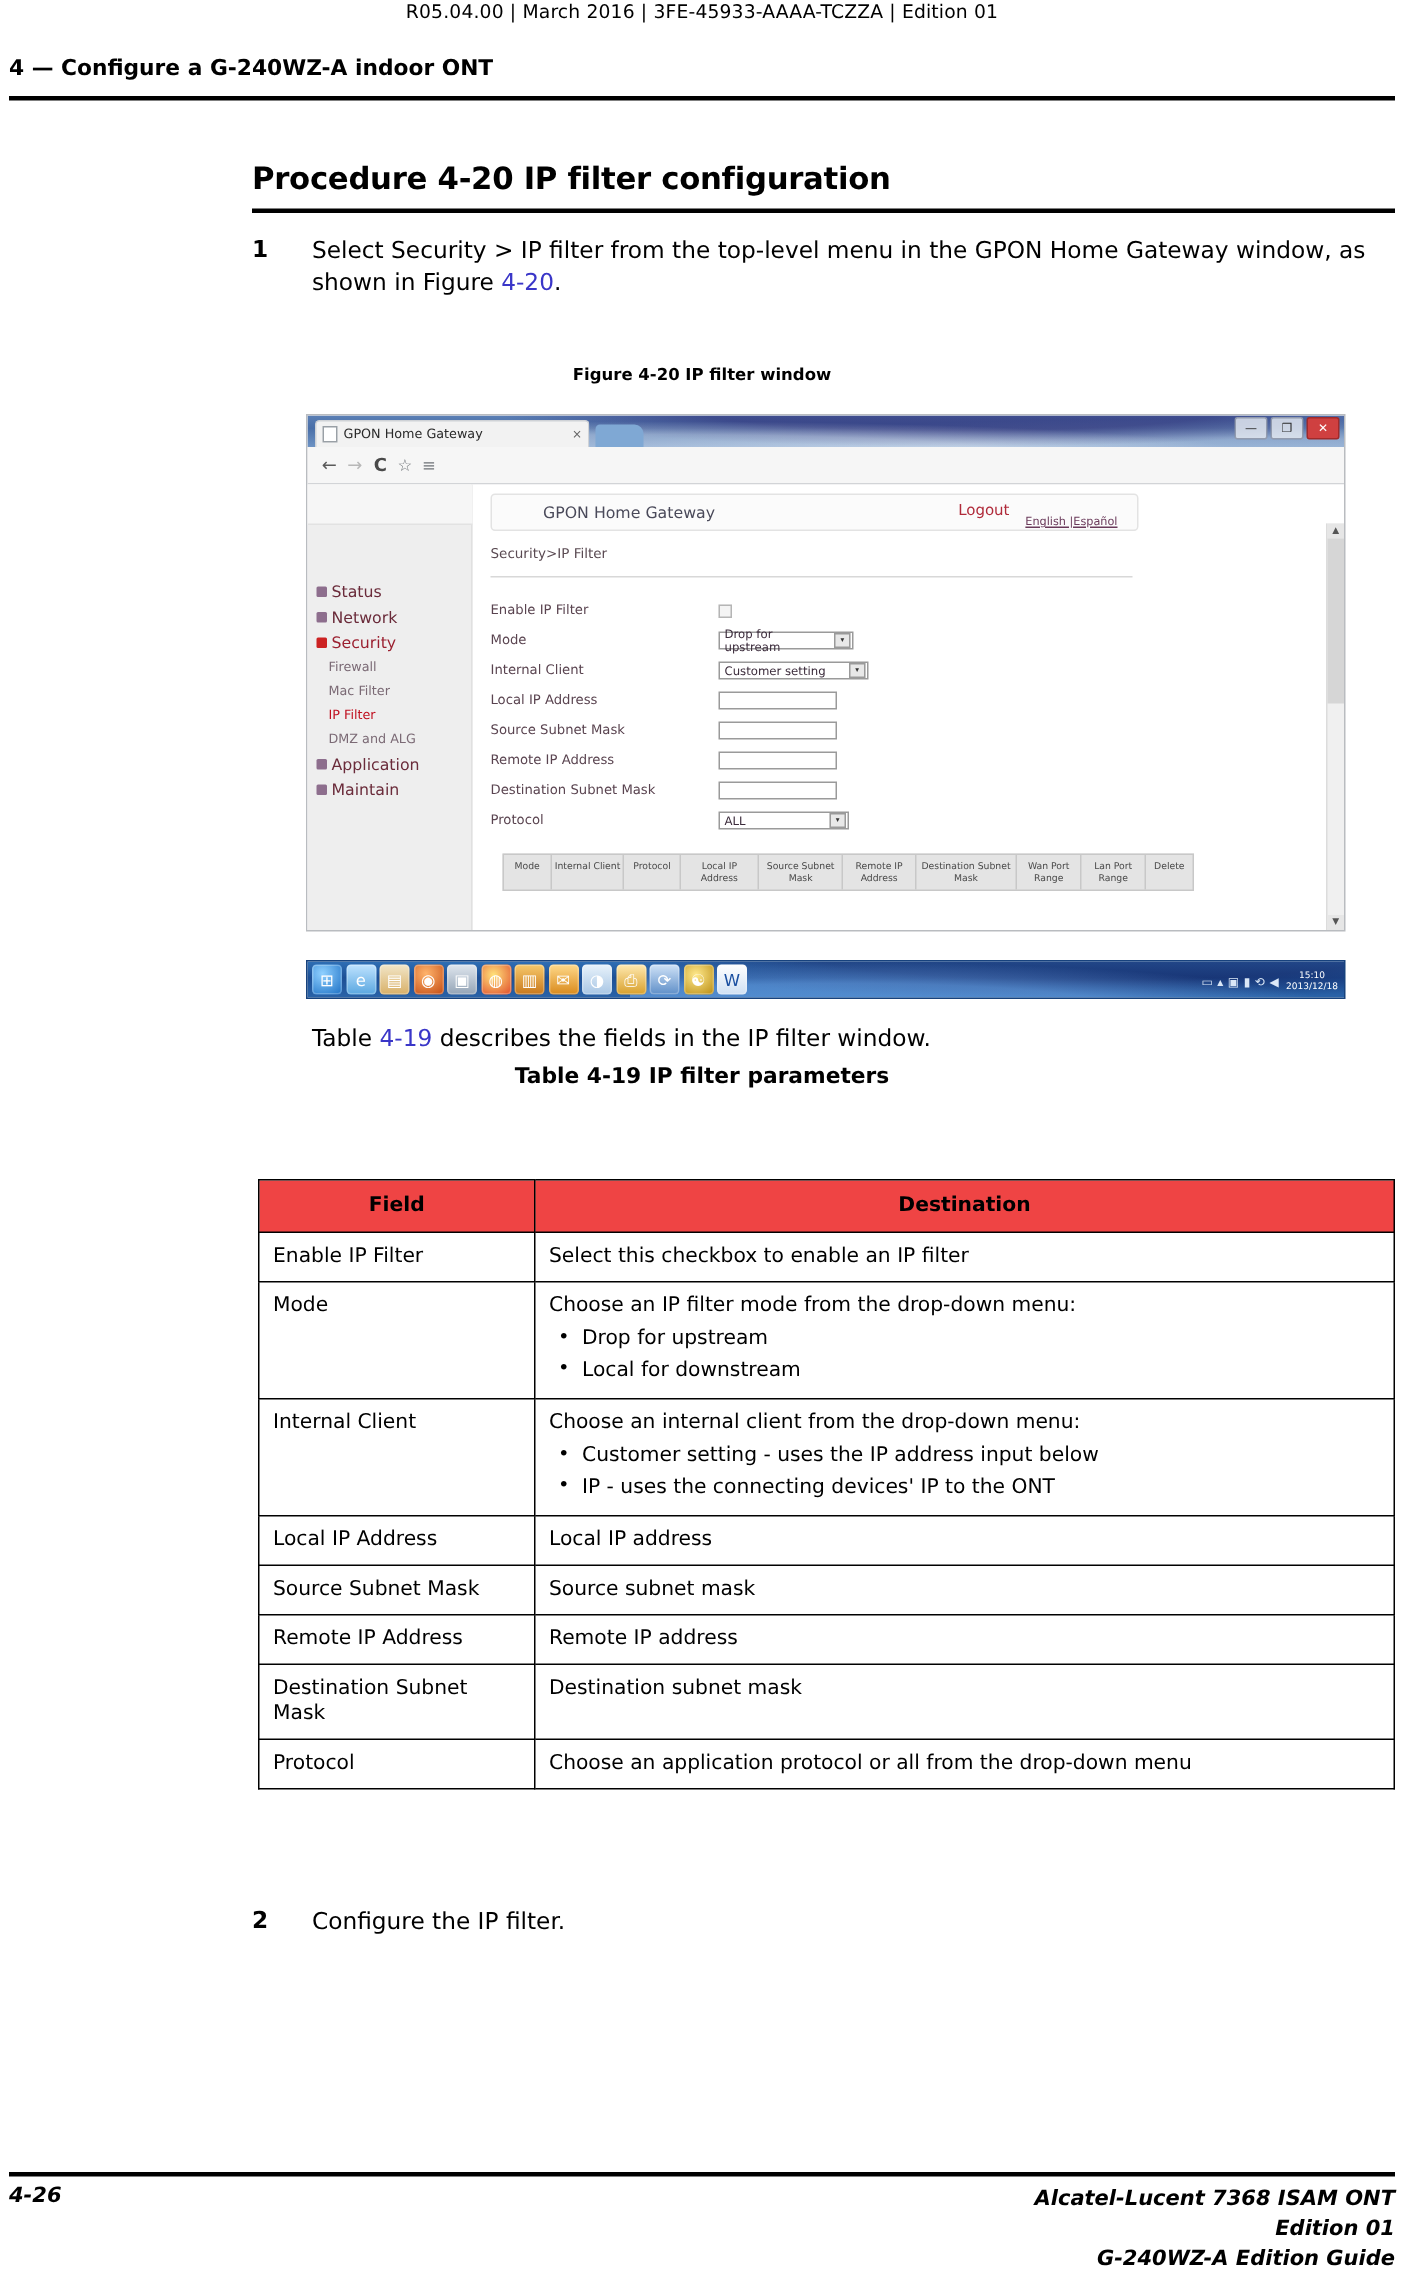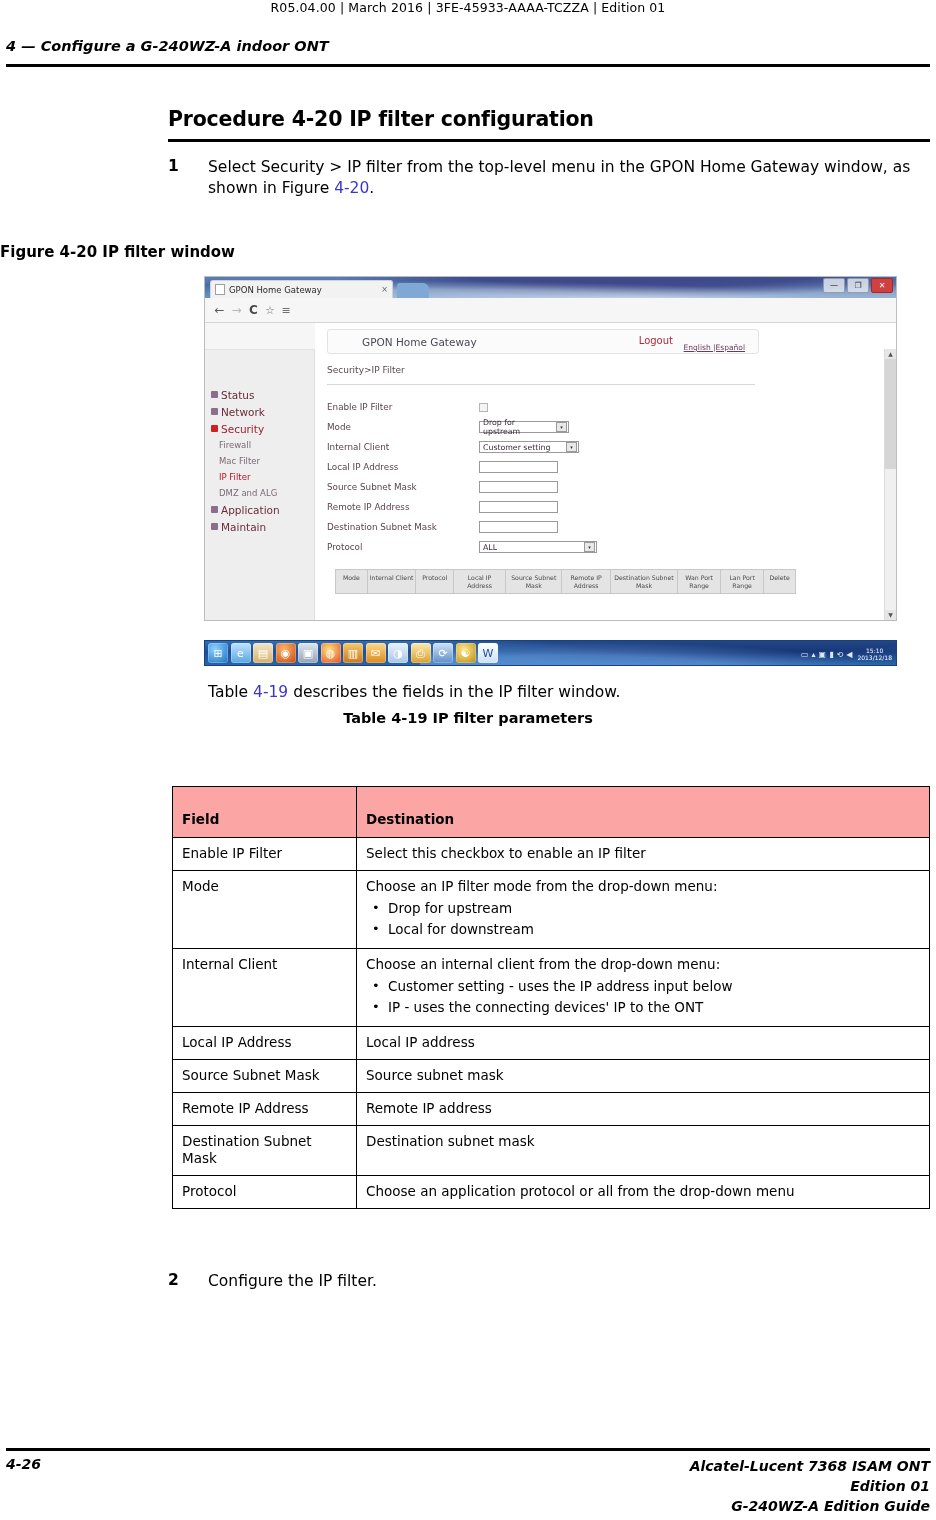--- a/index.html
+++ b/index.html
@@ -24,21 +24,20 @@
     width: 936px;
     text-align: center;
     font-size: 12.5px;
     letter-spacing: 0.1px;
   }
   .chapter-line {
     position: absolute;
     top: 38px;
     left: 6px;
     font-size: 14.5px;
-    font-style: italic;
     font-weight: 600;
   }
   .rule-top {
     position: absolute;
     top: 64px;
     left: 6px;
     width: 924px;
     height: 3px;
     background: #000;
   }
@@ -77,21 +76,22 @@
   .step2-body { top: 1271px; left: 208px; width: 718px; }
 
   .xref { color: #3a36c8; }
 
   
   .figure-caption {
     position: absolute;
     top: 243px;
     left: 0;
     width: 936px;
-    font-size: 15px;
+    text-align: center;
+    font-size: 11px;
     font-weight: bold;
   }
 
   .figure-frame {
     position: absolute;
     top: 276px;
     left: 204px;
     width: 693px;
     height: 392px;
   }
@@ -356,21 +356,21 @@
     margin: 0 1px 0 2px;
     background: #e8e8e8;
     border: 1px solid #9a9a9a;
     display: flex; align-items: center; justify-content: center;
     font-size: 5px;
     color: #333;
     box-sizing: border-box;
   }
   .fselect.w1 { width: 90px; }
   .fselect.w2 { width: 100px; }
-  .fselect.w3 { width: 118px; }
+  .fselect.w3 { width: 87px; }
   .finput {
     width: 79px; height: 12px;
     border: 1px solid #9a9a9a;
     background: #fff;
     box-sizing: border-box;
   }
 
   .rtable {
     margin-top: 12px;
     margin-left: 8px;
@@ -488,25 +488,26 @@
     font-size: 13.5px;
   }
   .ptable th, .ptable td {
     border: 1px solid #000;
     text-align: left;
     vertical-align: top;
     padding: 7px 9px 8px 9px;
     line-height: 17px;
   }
   .ptable th {
-    background: #fca5a5;
+    background: #ef4444;
     font-weight: bold;
     font-size: 13.5px;
-    padding-top: 24px;
+    padding-top: 8px;
     padding-bottom: 9px;
+    text-align: center;
   }
   .ptable .col-field { width: 165px; }
   .ptable ul {
     margin: 3px 0 0 0;
     padding: 0 0 0 22px;
     list-style: none;
   }
   .ptable li {
     position: relative;
     line-height: 21px;

